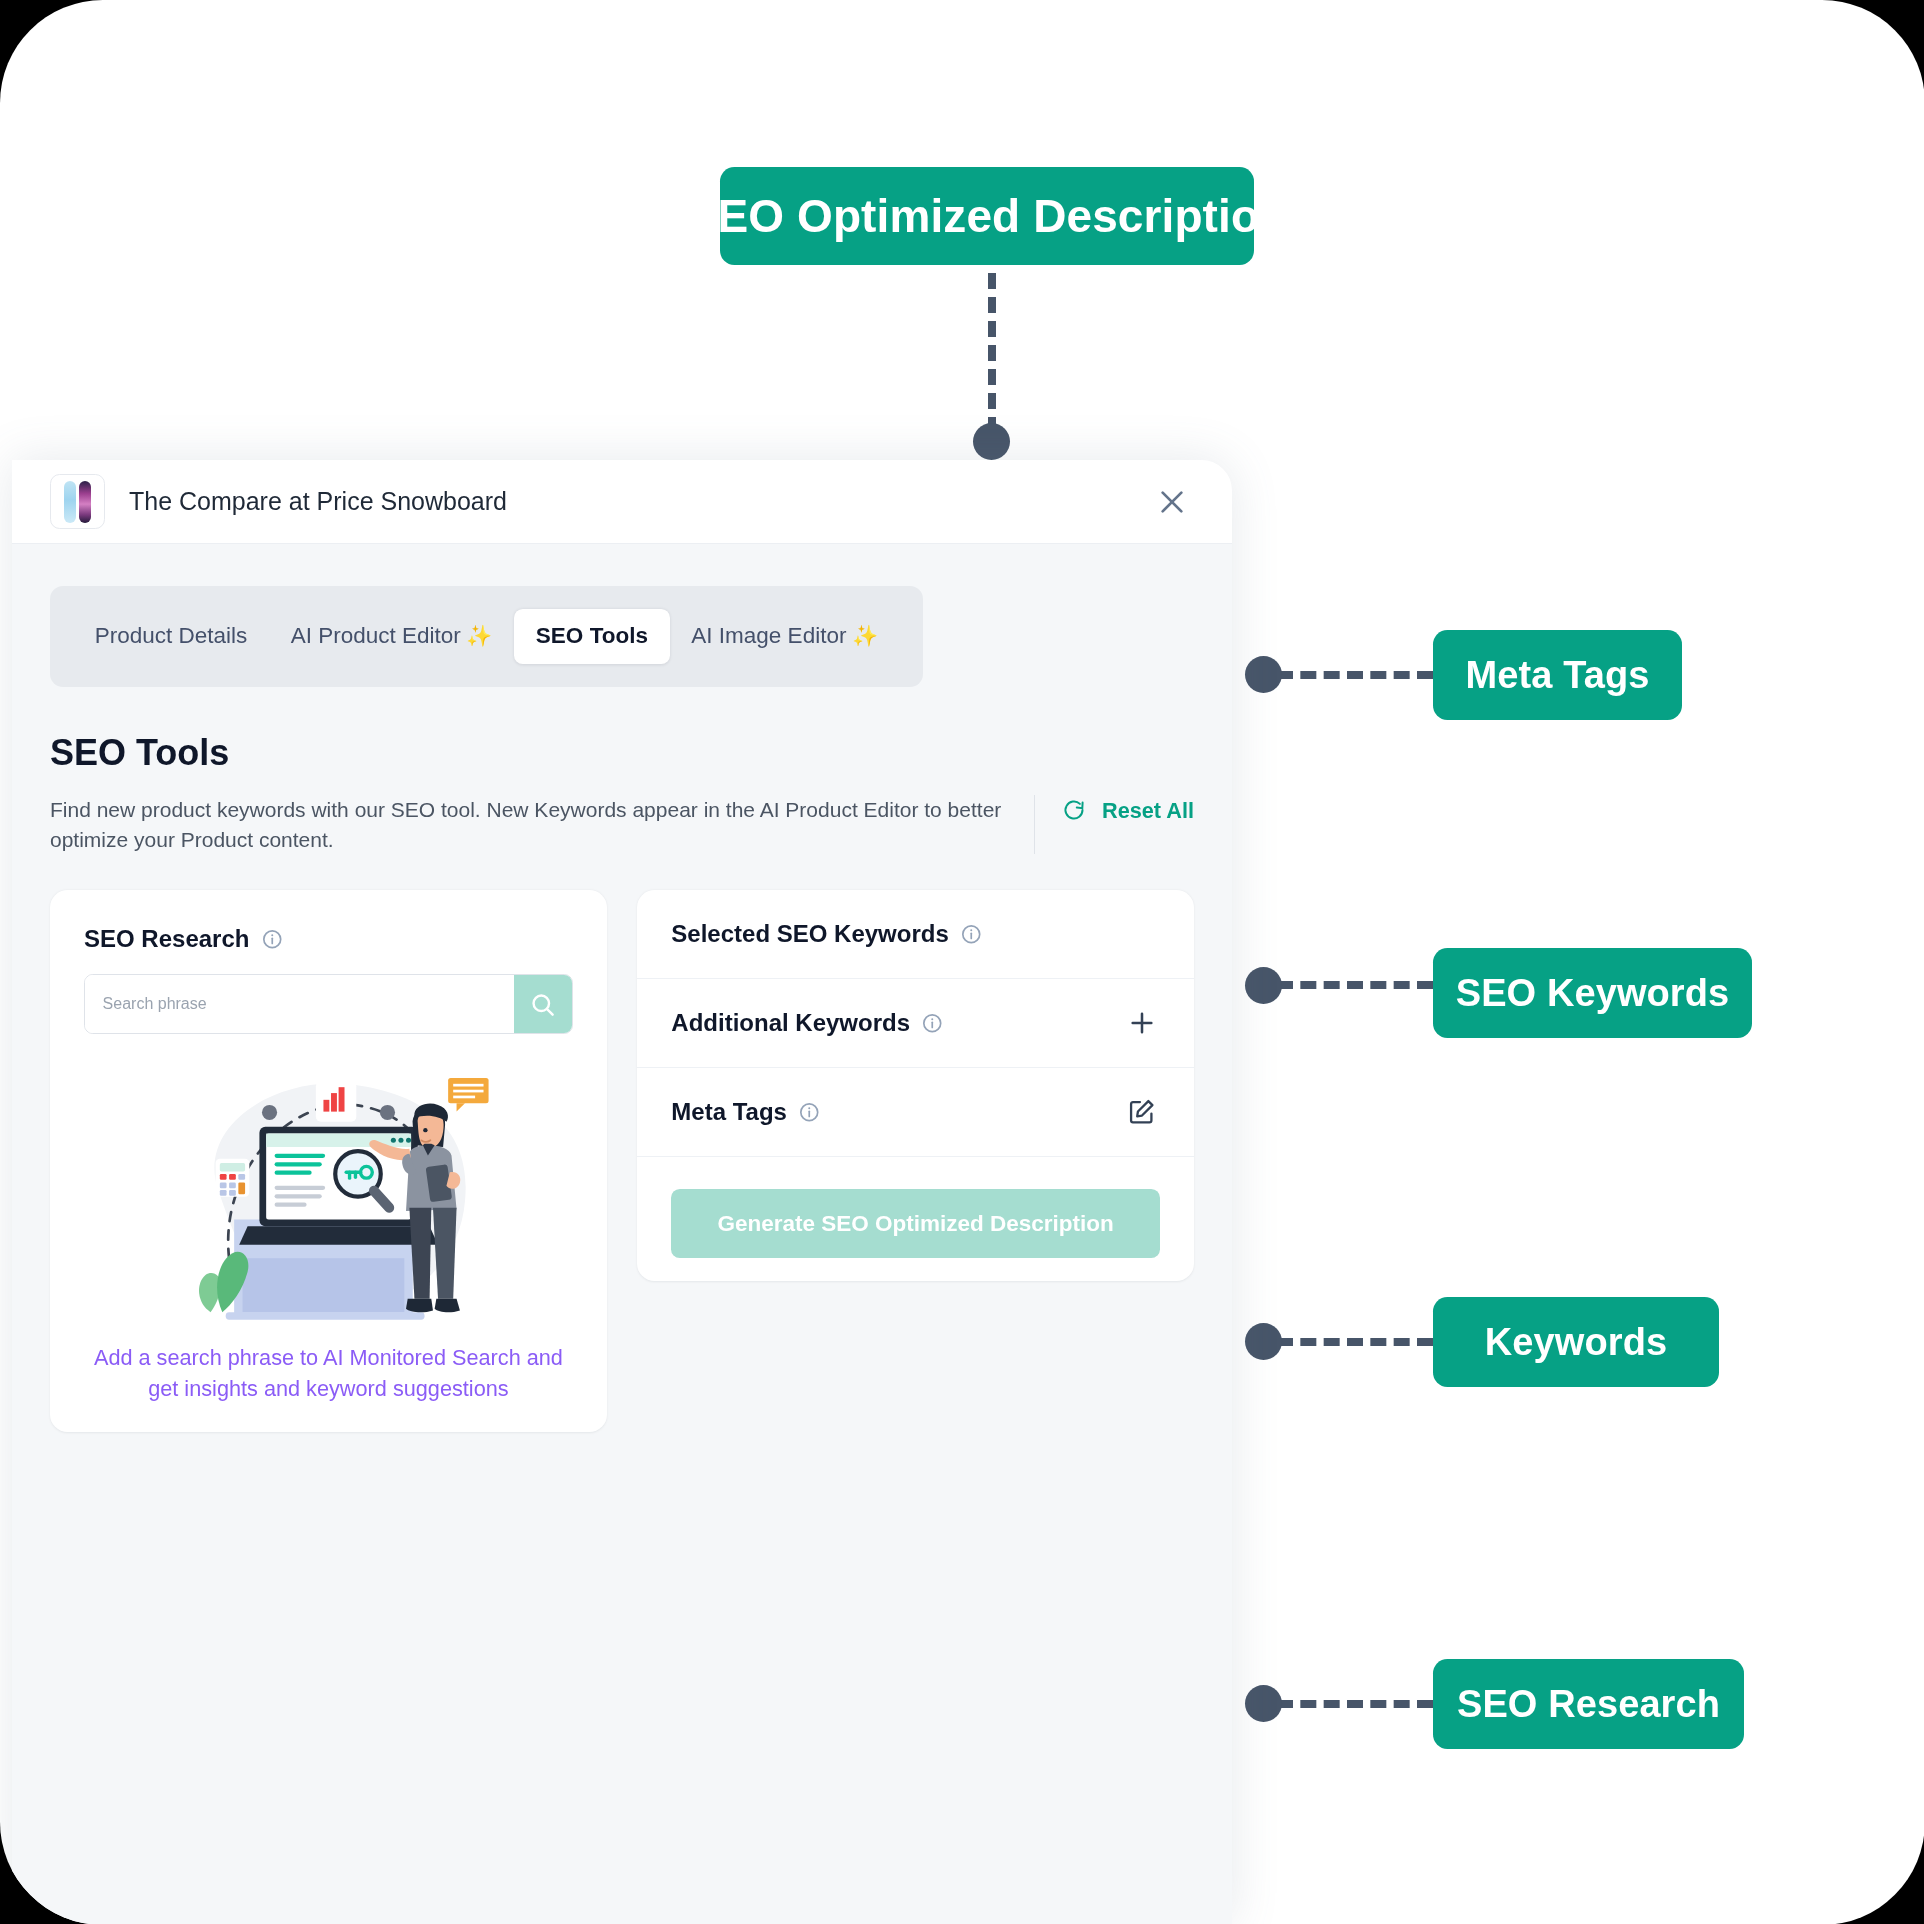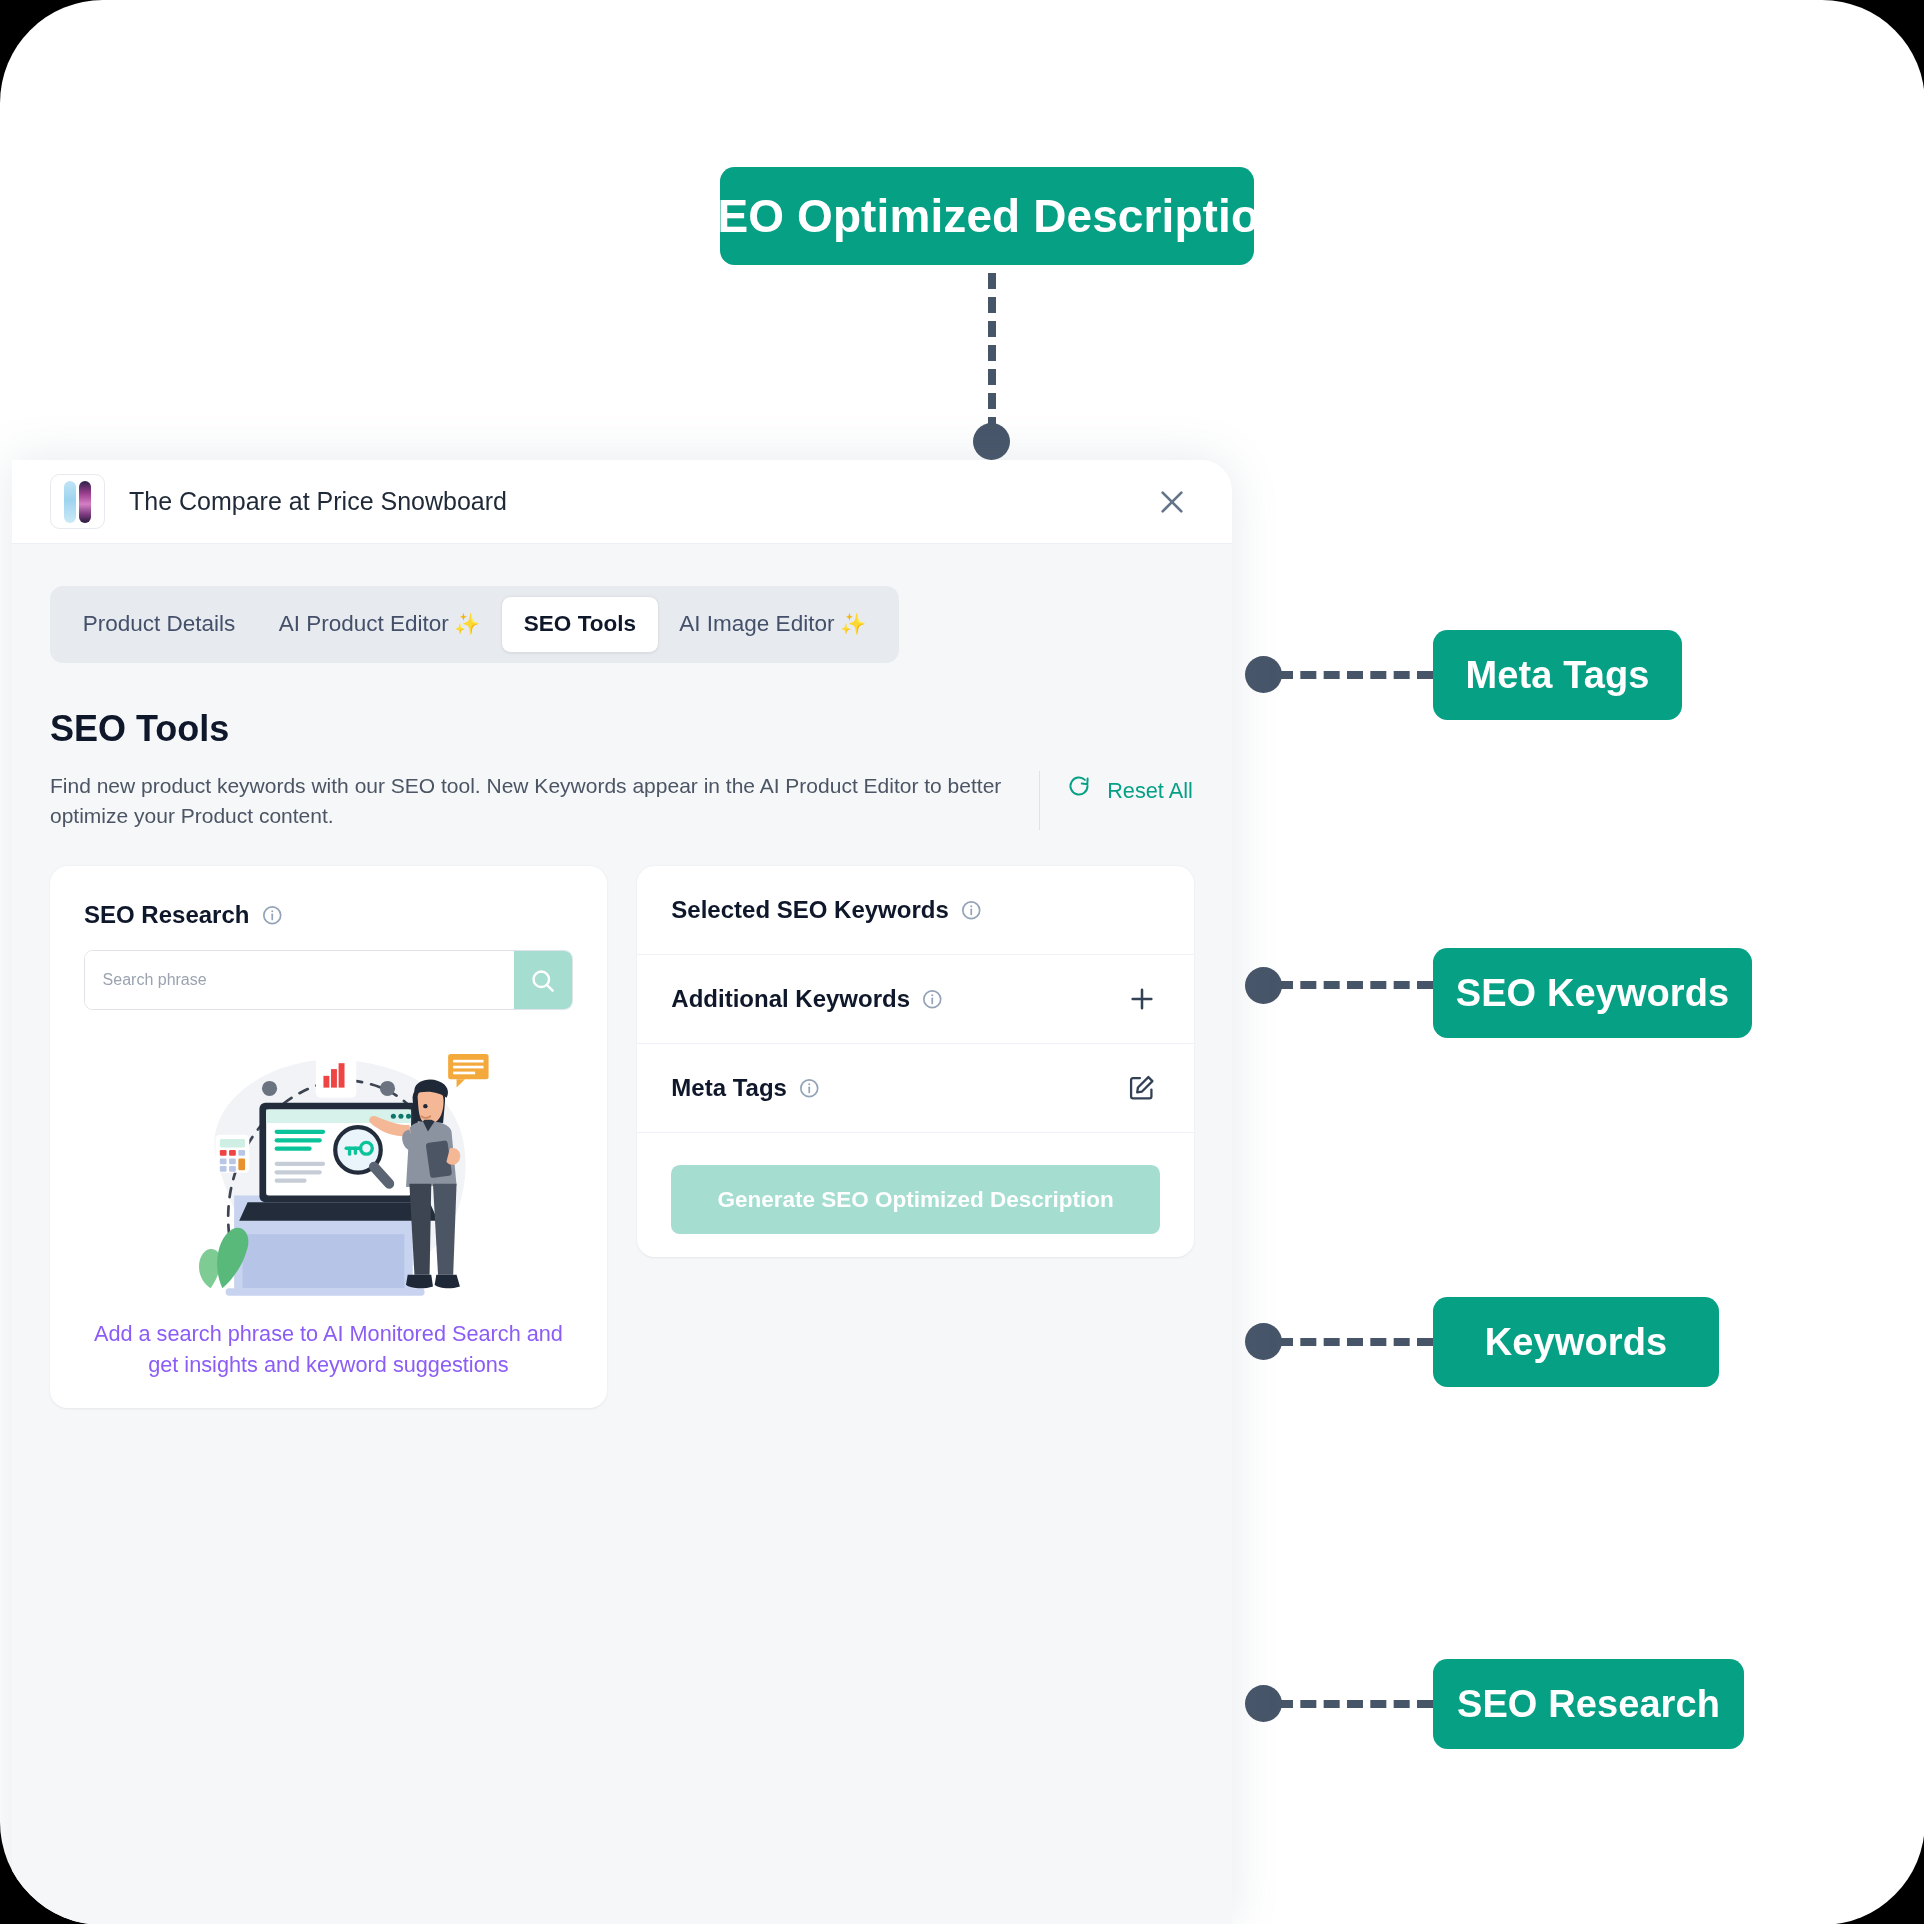--- a/index.html
+++ b/index.html
@@ -156,21 +156,21 @@
   #modal-body {
     padding: 42px 38px 0 38px;
   }
 
   
   #tabs {
     display: inline-flex;
     align-items: center;
     background: #e7eaee;
     border-radius: 13px;
-    padding: 11px;
+    padding: 23px;
     gap: 0;
   }
   .tab {
     font-size: 22.5px;
     color: #44506a;
     font-weight: 400;
     padding: 14.4px 21.7px;
     border-radius: 8.8px;
     white-space: nowrap;
     cursor: pointer;
@@ -206,25 +206,25 @@
     flex: 1;
   }
   #desc-divider {
     width: 0.8px;
     align-self: stretch;
     background: #dfe3e9;
     margin: 0 27px 0 14.4px;
   }
   #reset-all {
     display: flex;
-    align-items: flex-end;
+    align-items: flex-start;
     gap: 16px;
     color: #06a185;
     font-size: 21.7px;
-    font-weight: 400;
+    font-weight: 700;
     white-space: nowrap;
     cursor: pointer;
     padding-top: 3.2px;
   }
 
   
   #cards {
     display: flex;
     gap: 30.5px;
     margin-top: 36px;

